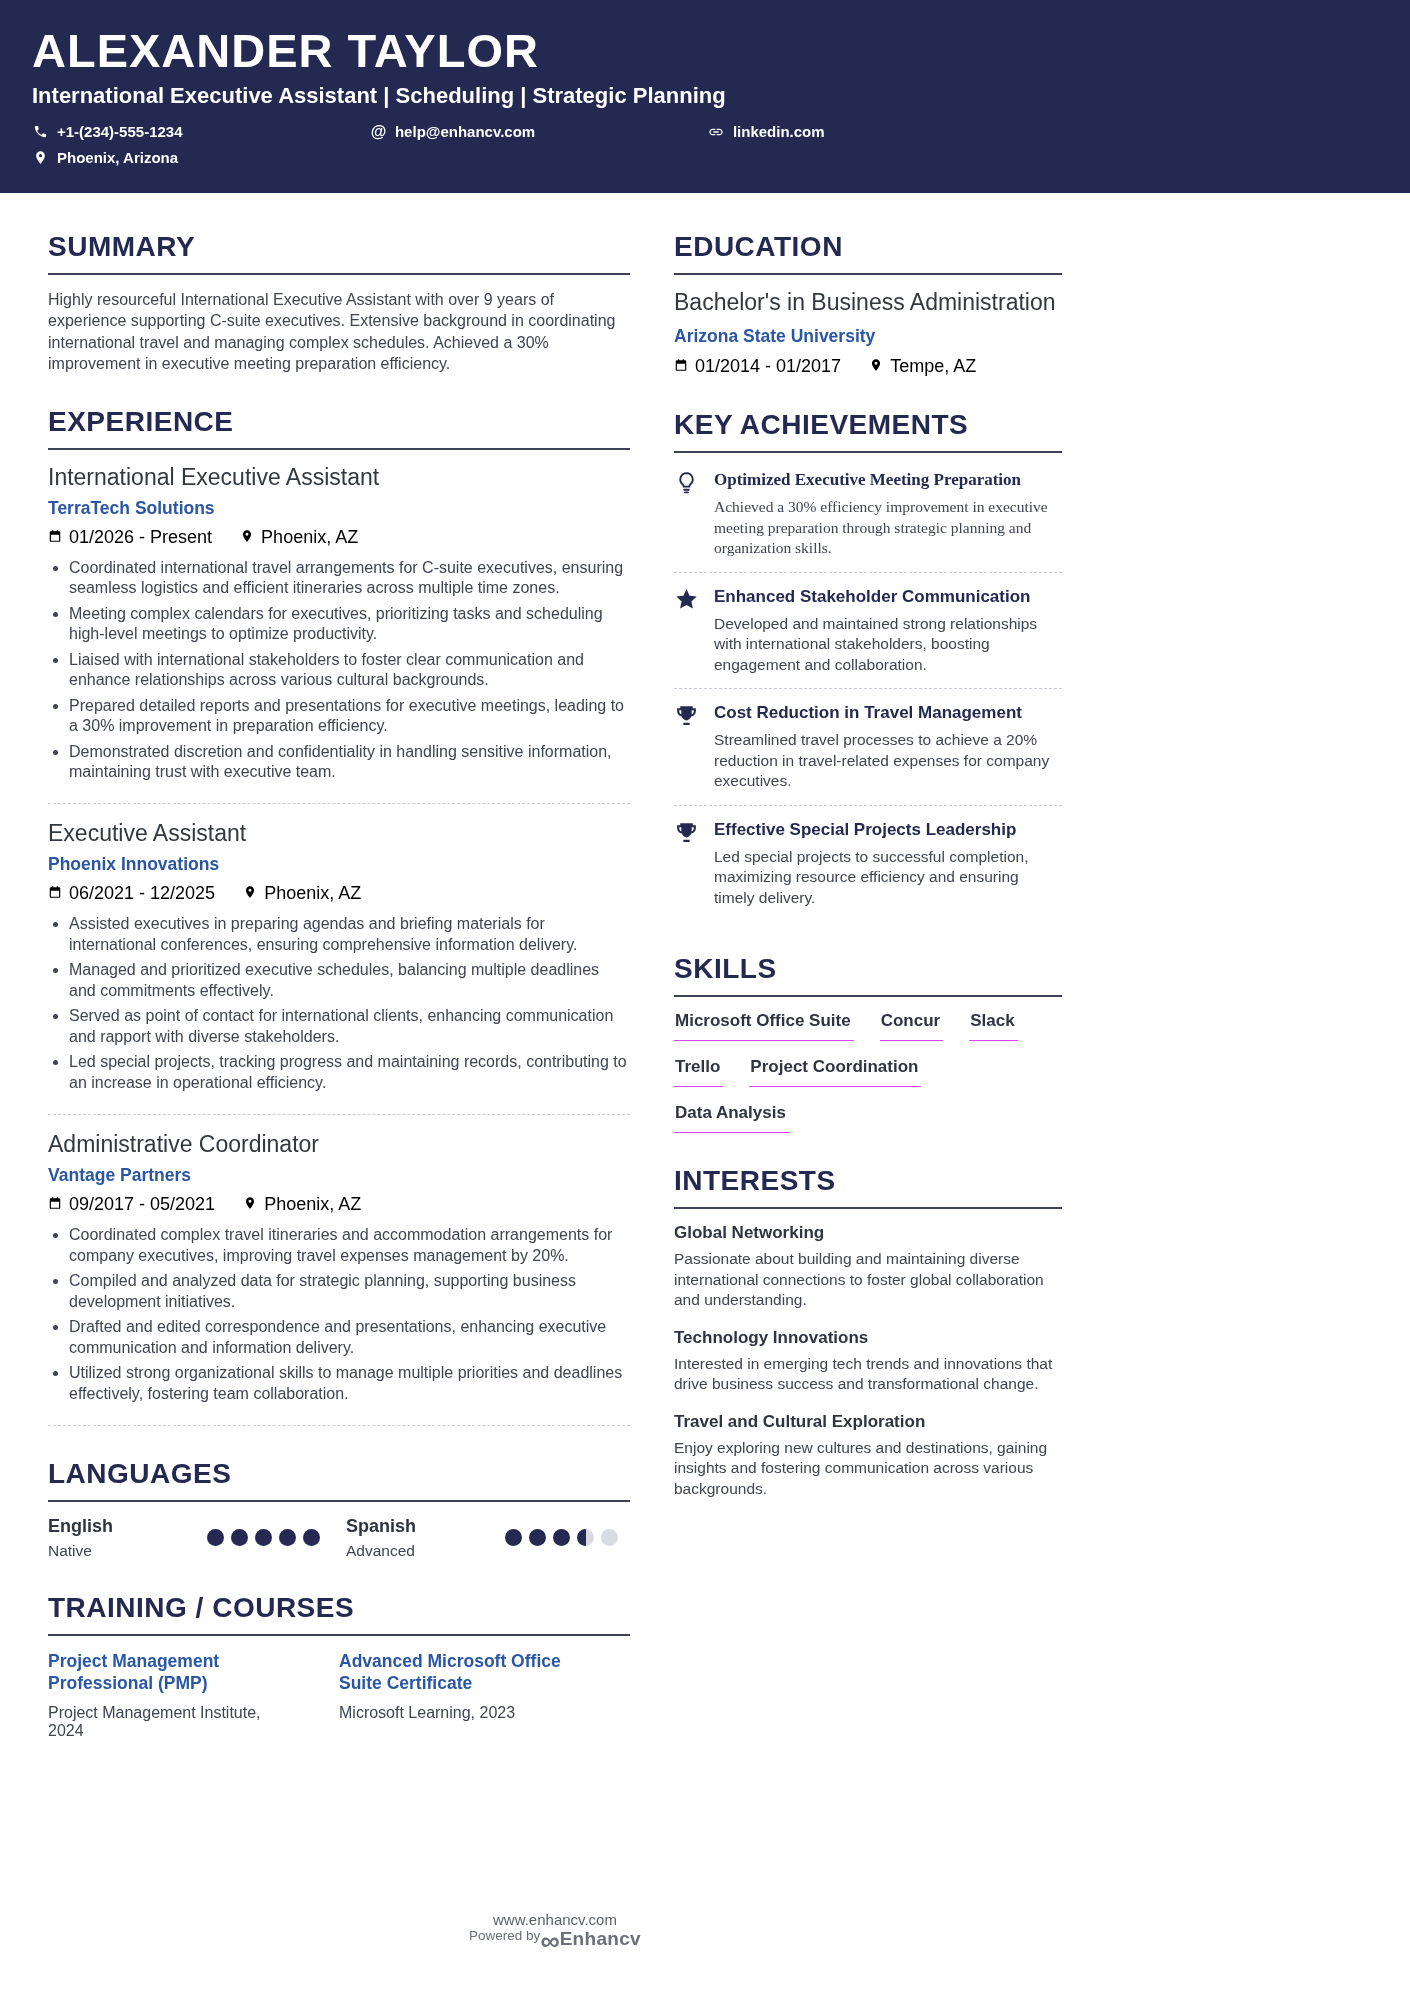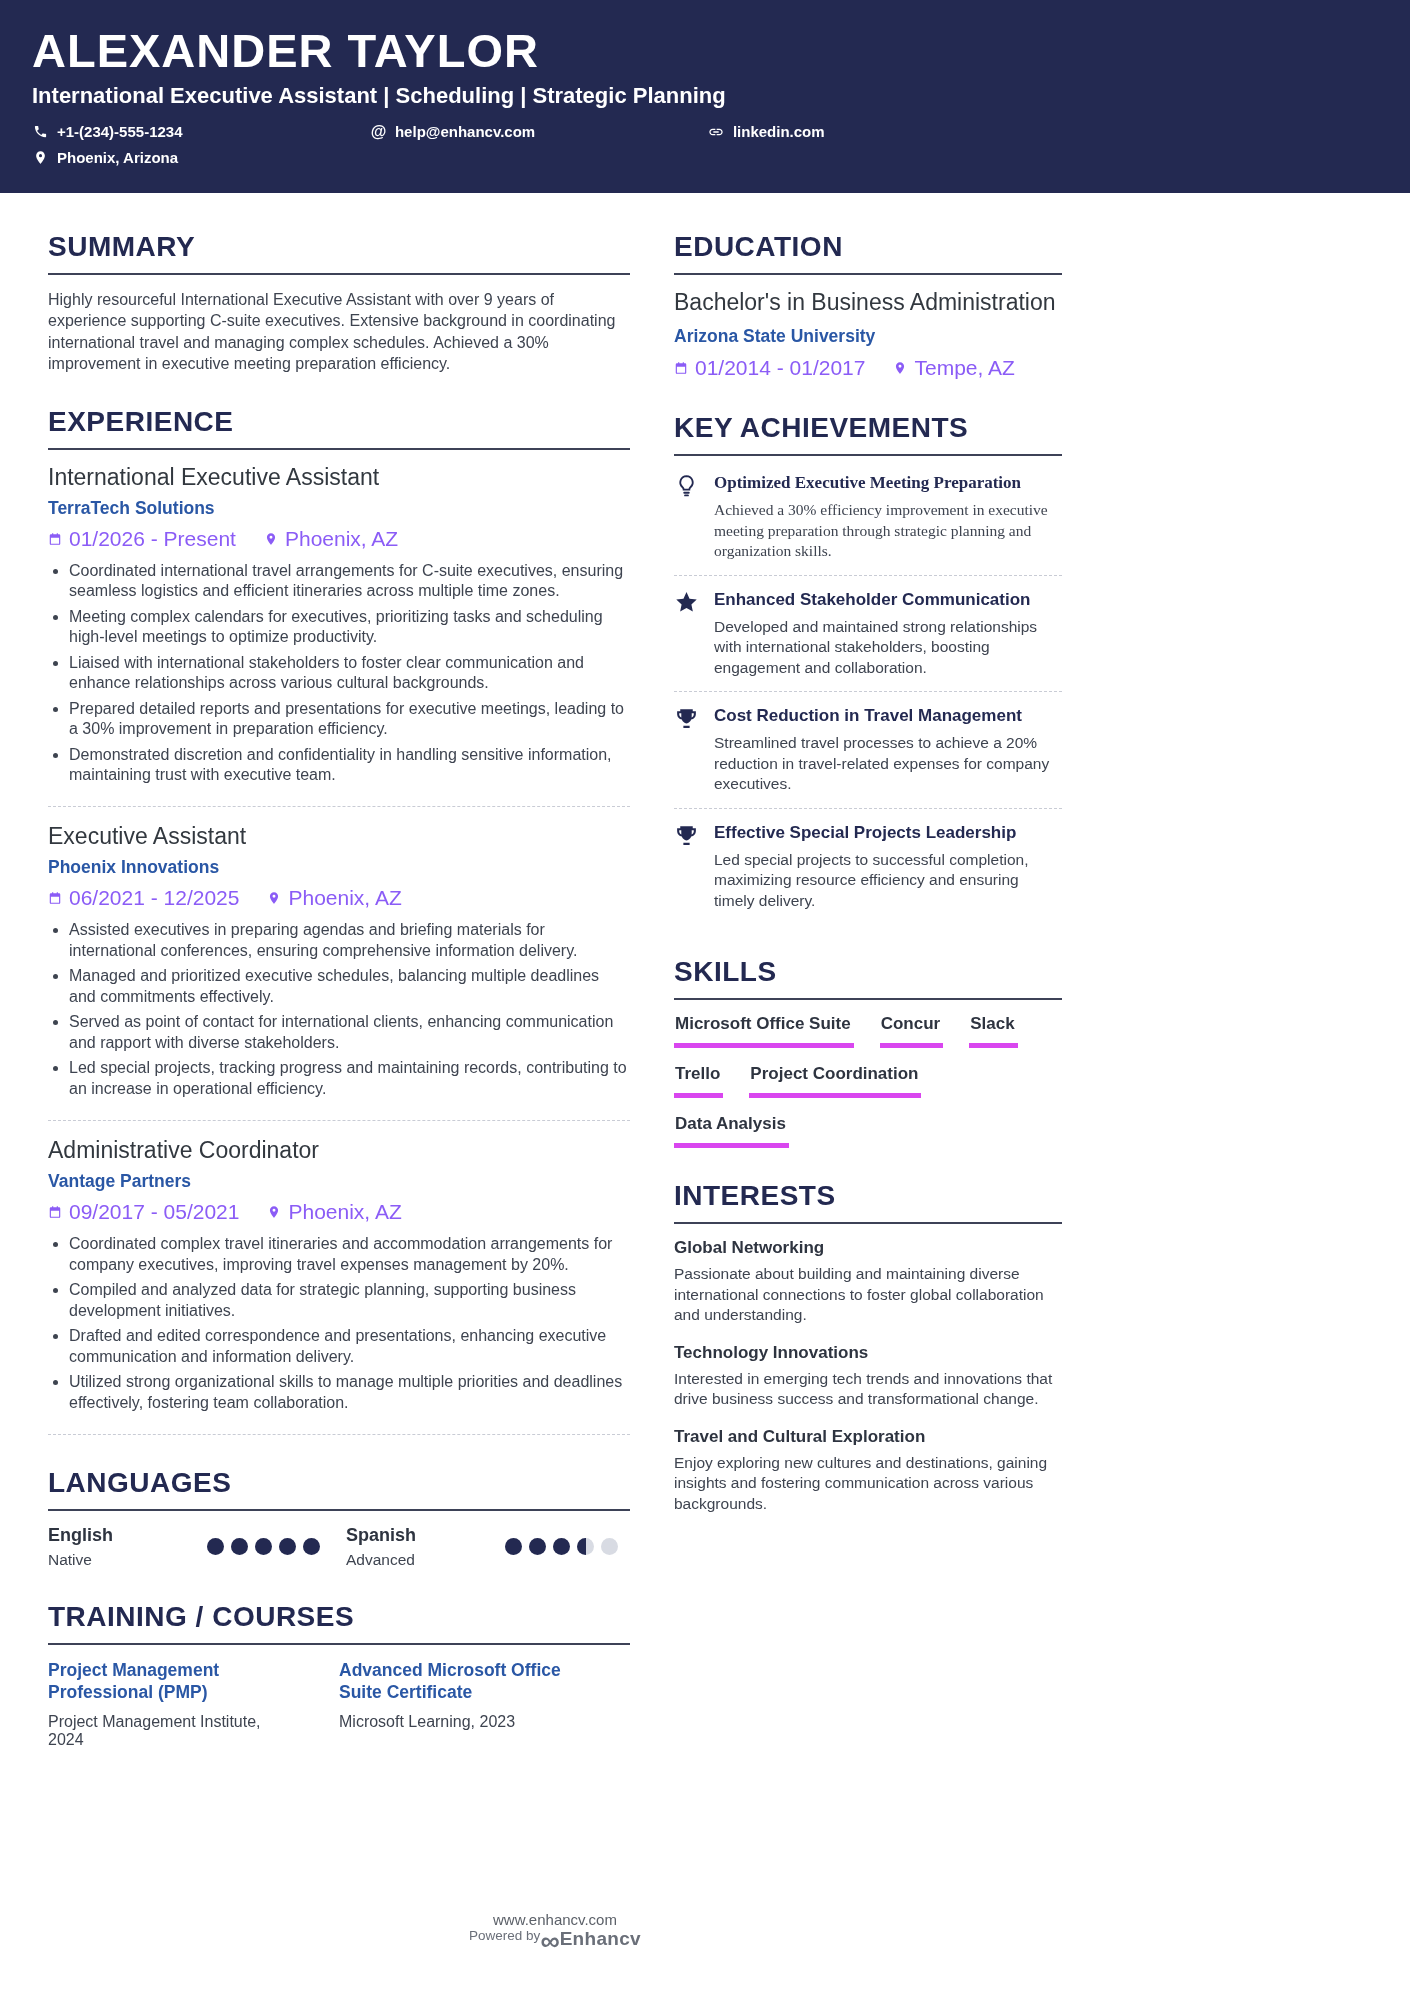--- a/index.html
+++ b/index.html
@@ -32,21 +32,21 @@
   }
 
   
   .summary-text { font-size: 16px; line-height: 1.32; margin: 0; }
 
   
   .job { padding-bottom: 16px; margin-bottom: 16px; border-bottom: 1px dashed #c9ccd5; }
   .job.last { margin-bottom: 0; }
   .role { font-size: 23px; font-weight: normal; color: #32383f; margin: 0 0 7px 0; }
   .company { font-size: 17.5px; font-weight: bold; color: #2a57a5; margin: 0 0 8px 0; }
-  .meta { display: flex; gap: 28px; font-size: 21px; color: #8b5cf6; margin-bottom: 10px; align-items: center; }
+  .meta { display: flex; gap: 28px; font-size: 18px; color: #000000; margin-bottom: 10px; align-items: center; }
   .meta-item { display: inline-flex; align-items: center; gap: 7px; }
   .meta-item svg { flex: none; }
   ul.bullets { margin: 0; padding-left: 21px; }
   ul.bullets li { font-size: 16px; line-height: 1.28; margin-bottom: 5px; }
   ul.bullets li::marker { color: #3e4450; }
 
   
   .lang-row { display: flex; }
   .lang-item { flex: 1; display: flex; justify-content: space-between; align-items: center; padding-right: 26px; }
   .lang-item:last-child { padding-right: 12px; }
@@ -70,21 +70,21 @@
   
   .ach { display: flex; gap: 14px; padding: 13px 0; }
   .ach:first-of-type { padding-top: 2px; font-family: Liberation Serif, serif; }
   .ach + .ach { border-top: 1px dashed #c9ccd5; }
   .ach-icon { width: 26px; flex: none; color: #232951; padding-top: 1px; }
   .ach-title { font-size: 17px; font-weight: bold; color: #232951; margin: 0 0 7px 0; line-height: 1.25; }
   .ach-text { font-size: 15.5px; line-height: 1.32; margin: 0; }
 
   
   .skills-list { display: flex; flex-wrap: wrap; gap: 16px 26px; }
-  .skill { font-size: 17px; font-weight: bold; color: #2e3440; padding: 0 3px 9px 1px; border-bottom: 5px solid #d946ef; }
+  .skill { font-size: 17px; font-weight: bold; color: #2e3440; padding: 0 3px 9px 1px; border-bottom: 1px solid #d946ef; }
 
   
   .interest { margin-bottom: 17px; }
   .interest-title { font-size: 17px; font-weight: bold; color: #2e3440; margin: 0 0 6px 0; }
   .interest-text { font-size: 15.5px; line-height: 1.32; margin: 0; }
 
   
   .footer { position: absolute; left: 48px; bottom: 40px; width: 1014px; display: flex; justify-content: space-between; align-items: center; flex-direction: column; }
   .site { font-size: 15px; color: #5c6169; text-decoration: none; }
   .powered { display: flex; align-items: flex-start; color: #6a6f79; }

